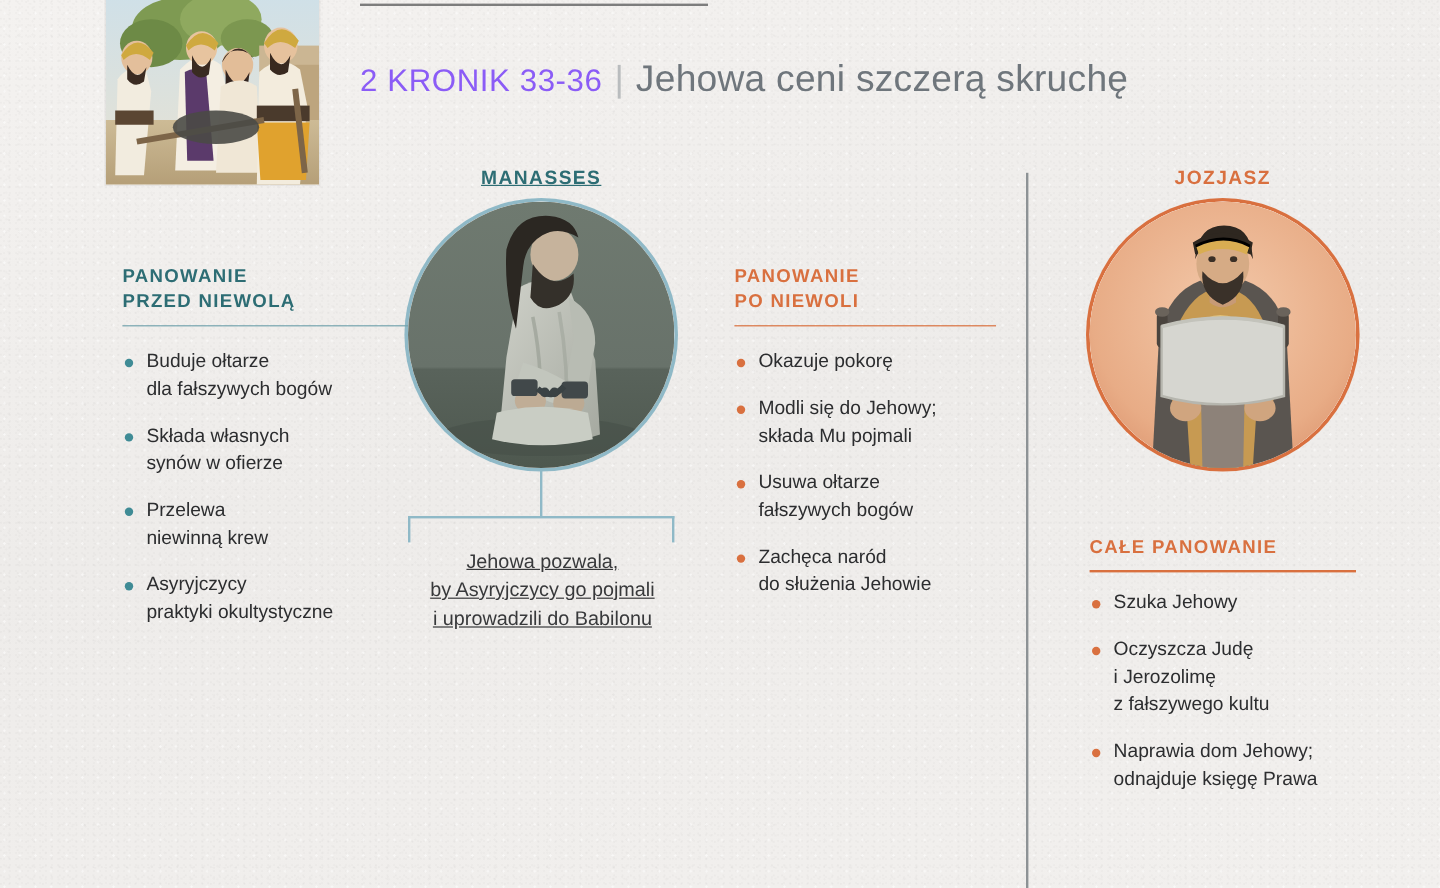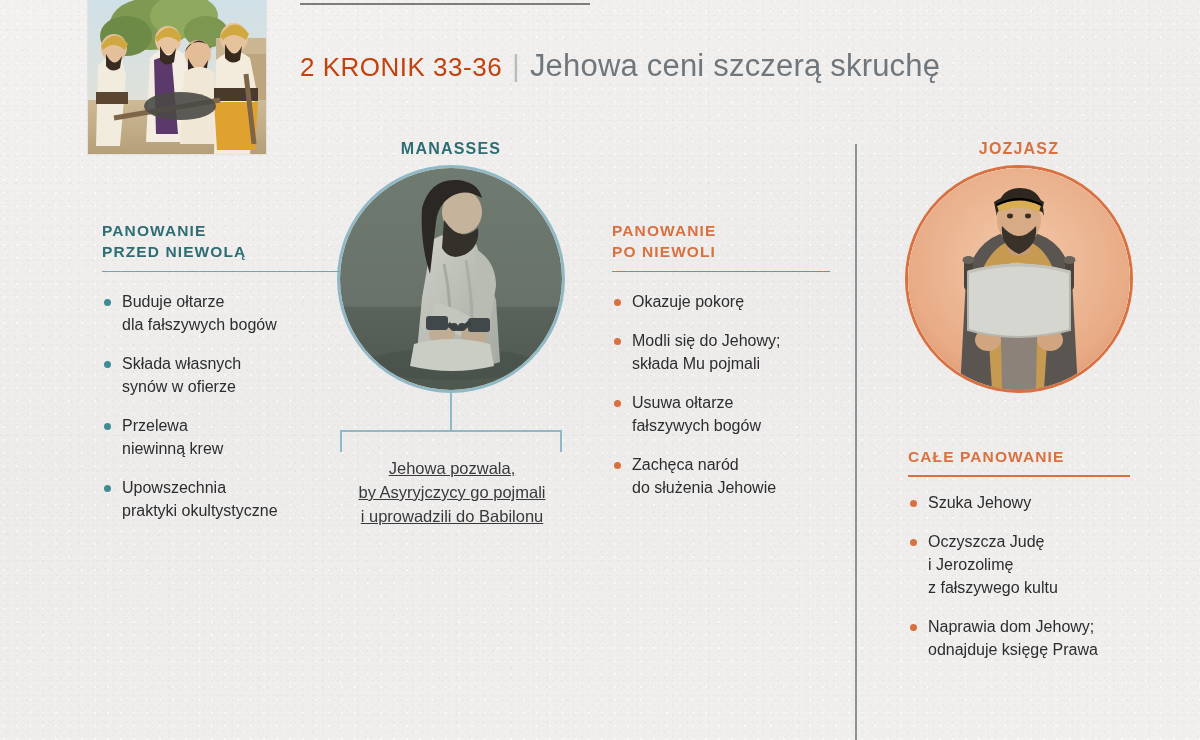--- a/index.html
+++ b/index.html
@@ -36,21 +36,21 @@
   
   .header {
     position: absolute;
     left: 300px; top: 26px;
     display: flex; align-items: baseline;
     white-space: nowrap;
   }
   .hdr-ref {
     font-size: 26px;
     letter-spacing: 0.5px;
-    color: #c2410c;
+    color: #8b5cf6;
     font-weight: 400;
   }
   .hdr-sep {
     font-size: 30px;
     color: #b9bcbe;
     margin: 0 10px;
     font-weight: 300;
   }
   .hdr-title {
     font-size: 31px;
@@ -102,21 +102,21 @@
   }
 
   .med-label {
     position: absolute;
     width: 222px;
     text-align: center;
     font-size: 16px;
     font-weight: bold;
     letter-spacing: 1.2px;
   }
-  .med-label.teal { left: 340px; top: 140px; color: #2d6d74; }
+  .med-label.teal { left: 340px; top: 140px; color: #2d6d74; text-decoration: underline; }
   .med-label.orange { left: 908px; top: 140px; color: #d9703f; }
 
   
   .bracket-stem {
     position: absolute;
     left: 450px; top: 392px; width: 2px; height: 38px;
     background: #8fb9c7;
   }
   .bracket-bar {
     position: absolute;
@@ -382,21 +382,21 @@
     <div class="col-heading teal" style="white-space: pre-line;">PANOWANIE
 PRZED NIEWOLĄ</div>
     <div class="col-rule teal"></div>
     <ul class="bullets teal">
       <li>Buduje ołtarze
 dla fałszywych bogów</li>
       <li>Składa własnych
 synów w ofierze</li>
       <li>Przelewa
 niewinną krew</li>
-      <li>Upowszechnia
+      <li>Asyryjczycy
 praktyki okultystyczne</li>
     </ul>
   </div>
 
   <div class="col col-after">
     <div class="col-heading orange" style="white-space: pre-line;">PANOWANIE
 PO NIEWOLI</div>
     <div class="col-rule orange"></div>
     <ul class="bullets orange">
       <li>Okazuje pokorę</li>

